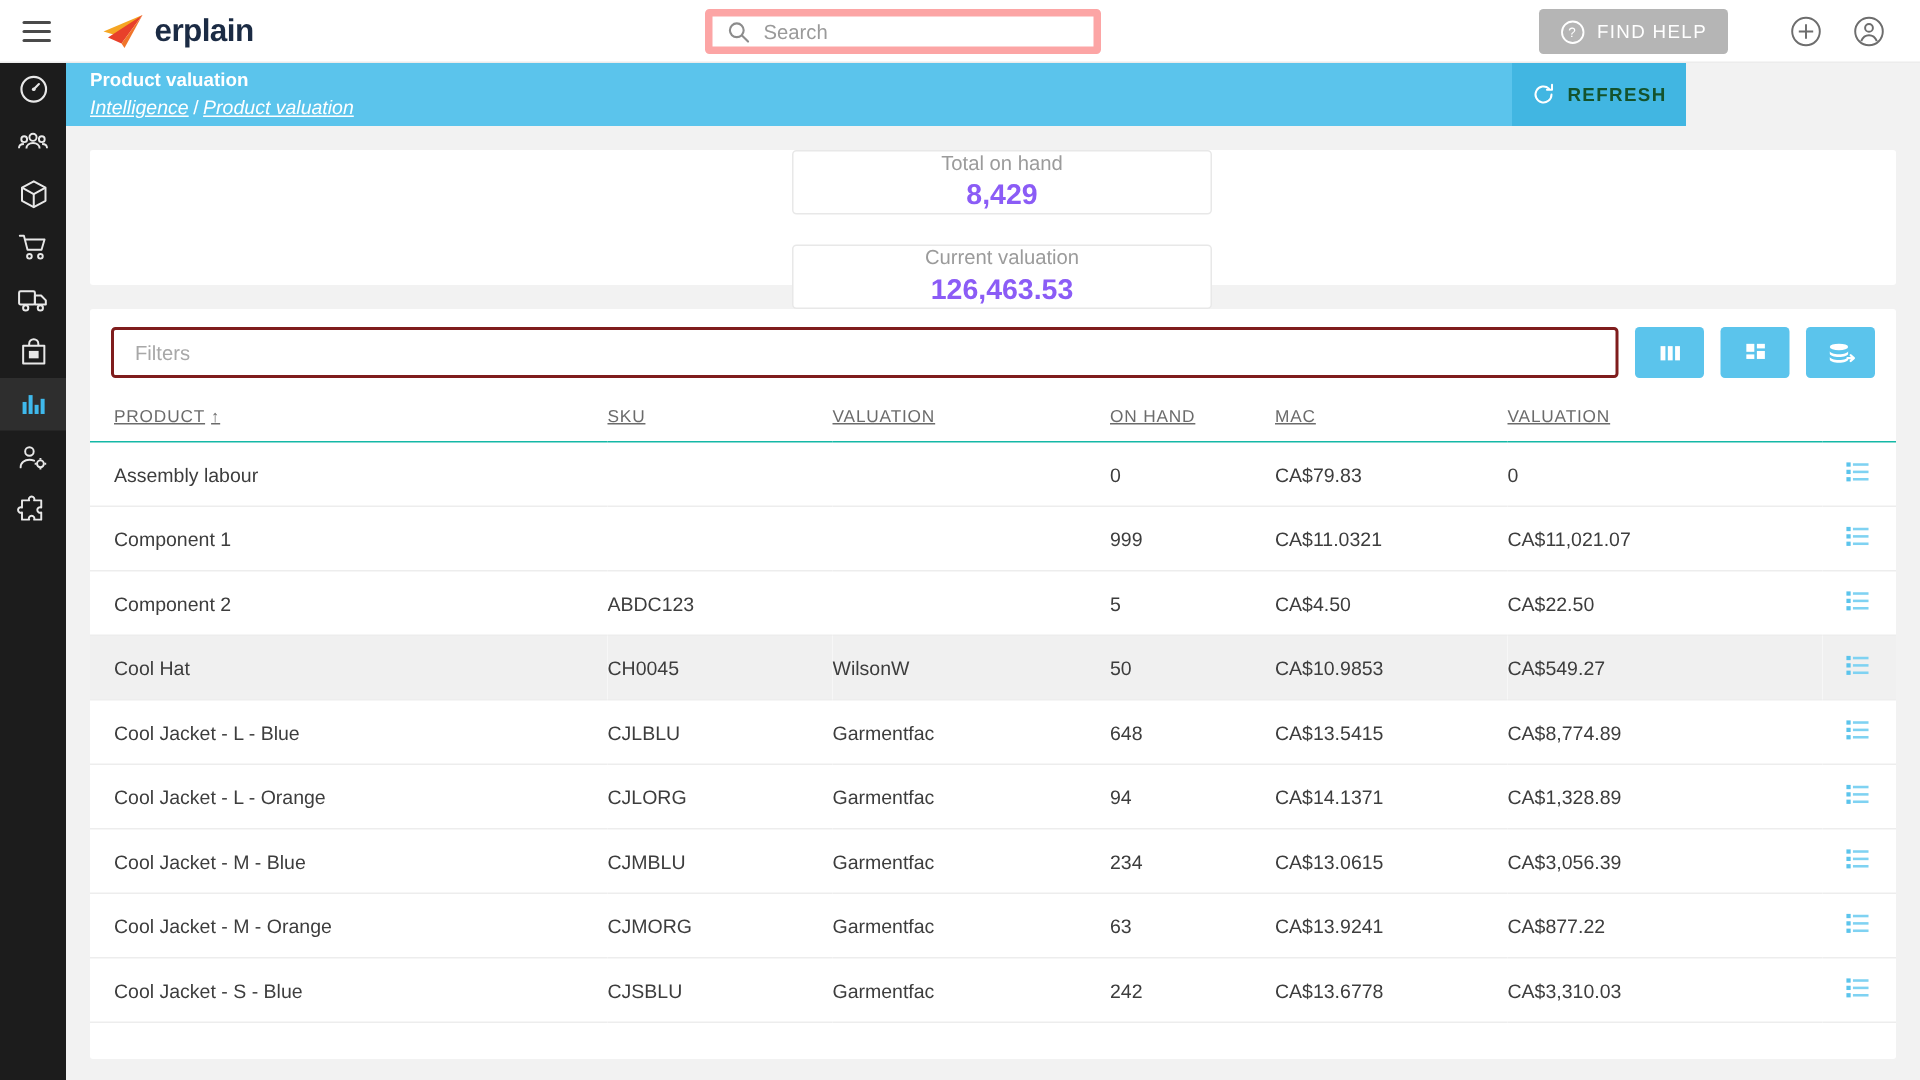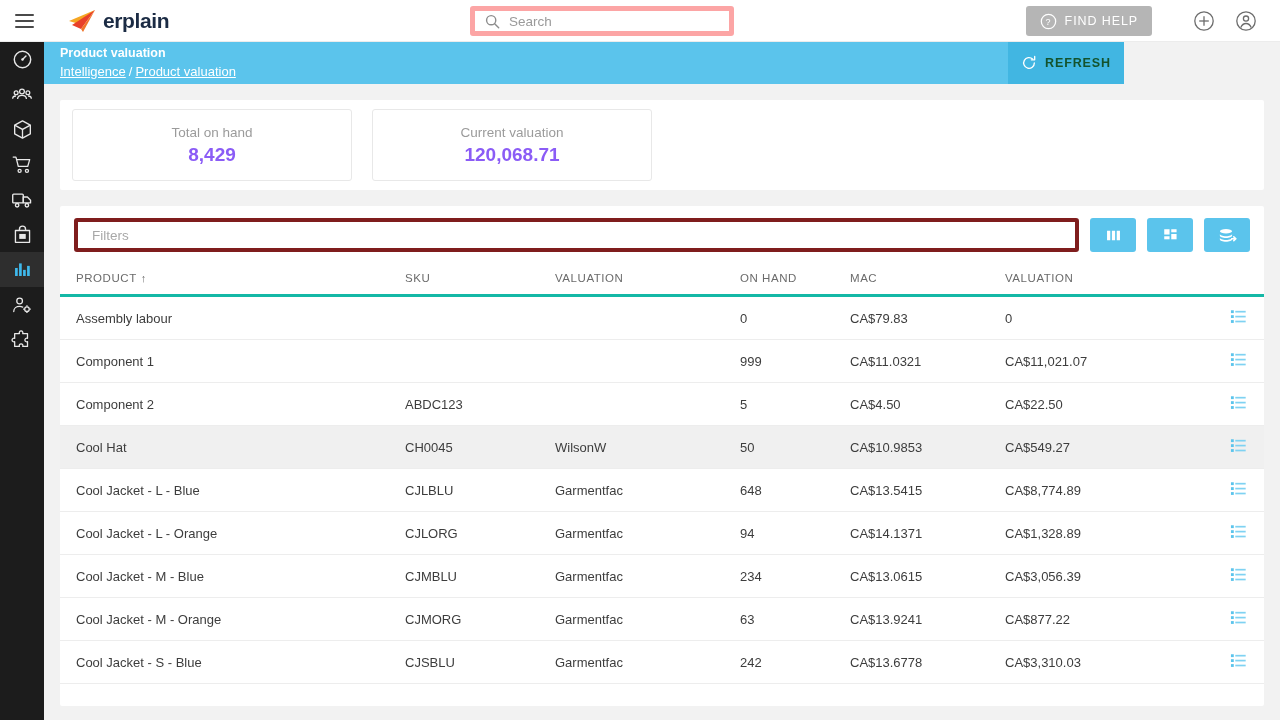--- a/index.html
+++ b/index.html
@@ -65,70 +65,72 @@
   
   .pagebar {
     position: absolute; top: 42px; left: 44px; width: 1080px; height: 42px;
     background: #5bc4ec; z-index: 3;
   }
   .pagebar .ptitle {
     position: absolute; left: 16px; top: 4px; color: #ffffff;
     font-size: 12.5px; font-weight: bold;
   }
   .crumbs { position: absolute; left: 16px; top: 22px; font-size: 13px; color: #fff; }
-  .crumbs a { color: #ffffff; text-decoration: underline; }
+  .crumbs a { color: #ffffff; text-decoration: underline; font-style: italic; }
   .crumbs .sep { margin: 0 3px; }
   .refresh-btn {
     position: absolute; right: 0; top: 0; height: 42px; width: 116px;
     background: #41b6e2; color: #14532d; border: none; cursor: pointer;
     display: flex; align-items: center; justify-content: center; gap: 8px;
     font-size: 12.5px; letter-spacing: 0.9px; font-weight: bold;
     font-family: "Liberation Sans", sans-serif;
   }
 
   
   .content {
     position: absolute; top: 84px; left: 44px; width: 1236px; height: 636px;
     background: #f2f2f2; overflow: hidden;
   }
   .kpi-panel {
     margin: 16px 16px 0 16px; background: #fff; height: 90px;
     display: flex; align-items: center; padding-left: 12px; gap: 20px;
     border-radius: 2px;
+    flex-direction: column;
   }
   .kpi-card {
     width: 280px; height: 72px; border: 1px solid #e8e8e8; border-radius: 3px;
     display: flex; flex-direction: column; align-items: center; justify-content: center;
     background: #fff; gap: 4px;
   }
   .kpi-label { font-size: 13.5px; color: #9b9b9b; }
   .kpi-value { font-size: 19px; color: #8b5cf6; font-weight: bold; }
 
   .table-panel {
     margin: 16px 16px 0 16px; background: #fff; border-radius: 2px;
     height: 500px; overflow: hidden;
   }
   .filter-row {
     display: flex; align-items: center; padding: 12px 14px 10px 14px; gap: 11px;
   }
   .filters-input {
-    flex: 1; height: 34px; border: 4px solid #7f1d1d; border-radius: 3px;
+    flex: 1; height: 34px; border: 2px solid #7f1d1d; border-radius: 3px;
     background: #fff; display: flex; align-items: center; padding: 0 14px;
     font-size: 13.5px; color: #a8a8a8;
   }
   .blue-btn {
     width: 46px; height: 34px; background: #5bc4ec; border: none; border-radius: 3px;
     display: flex; align-items: center; justify-content: center; cursor: pointer;
   }
 
   table { width: 100%; border-collapse: collapse; table-layout: fixed; }
   thead th {
     text-align: left; font-size: 11.5px; color: #6b6b6b; letter-spacing: 0.55px;
-    font-weight: normal; padding: 10px 0 10px 0; border-bottom: 3px solid #14b8a6;
+    font-weight: normal; padding: 10px 0 10px 0; border-bottom: 1px solid #14b8a6;
     white-space: nowrap;
+    text-decoration: underline;
   }
   thead th .sortarrow { font-size: 11px; margin-left: 4px; color: #6b6b6b; }
   tbody td {
     font-size: 13px; color: #3d3d3d; padding: 11px 0; border-bottom: 1px solid #ededed;
     white-space: nowrap; overflow: hidden; text-overflow: ellipsis;
   }
   tbody tr.hl td { background: #f0f0f0; }
   .c-prod  { width: 345px; padding-left: 16px !important; }
   .c-sku   { width: 150px; }
   .c-sup   { width: 185px; }
@@ -281,21 +283,21 @@
 
   <div class="content">
 
     <div class="kpi-panel">
       <div class="kpi-card">
         <div class="kpi-label">Total on hand</div>
         <div class="kpi-value">8,429</div>
       </div>
       <div class="kpi-card">
         <div class="kpi-label">Current valuation</div>
-        <div class="kpi-value">120,068.71</div>
+        <div class="kpi-value">126,463.53</div>
       </div>
     </div>
 
     <div class="table-panel">
 
       <div class="filter-row">
         <div class="filters-input">
           <span>Filters</span>
         </div>
         <button class="blue-btn">

